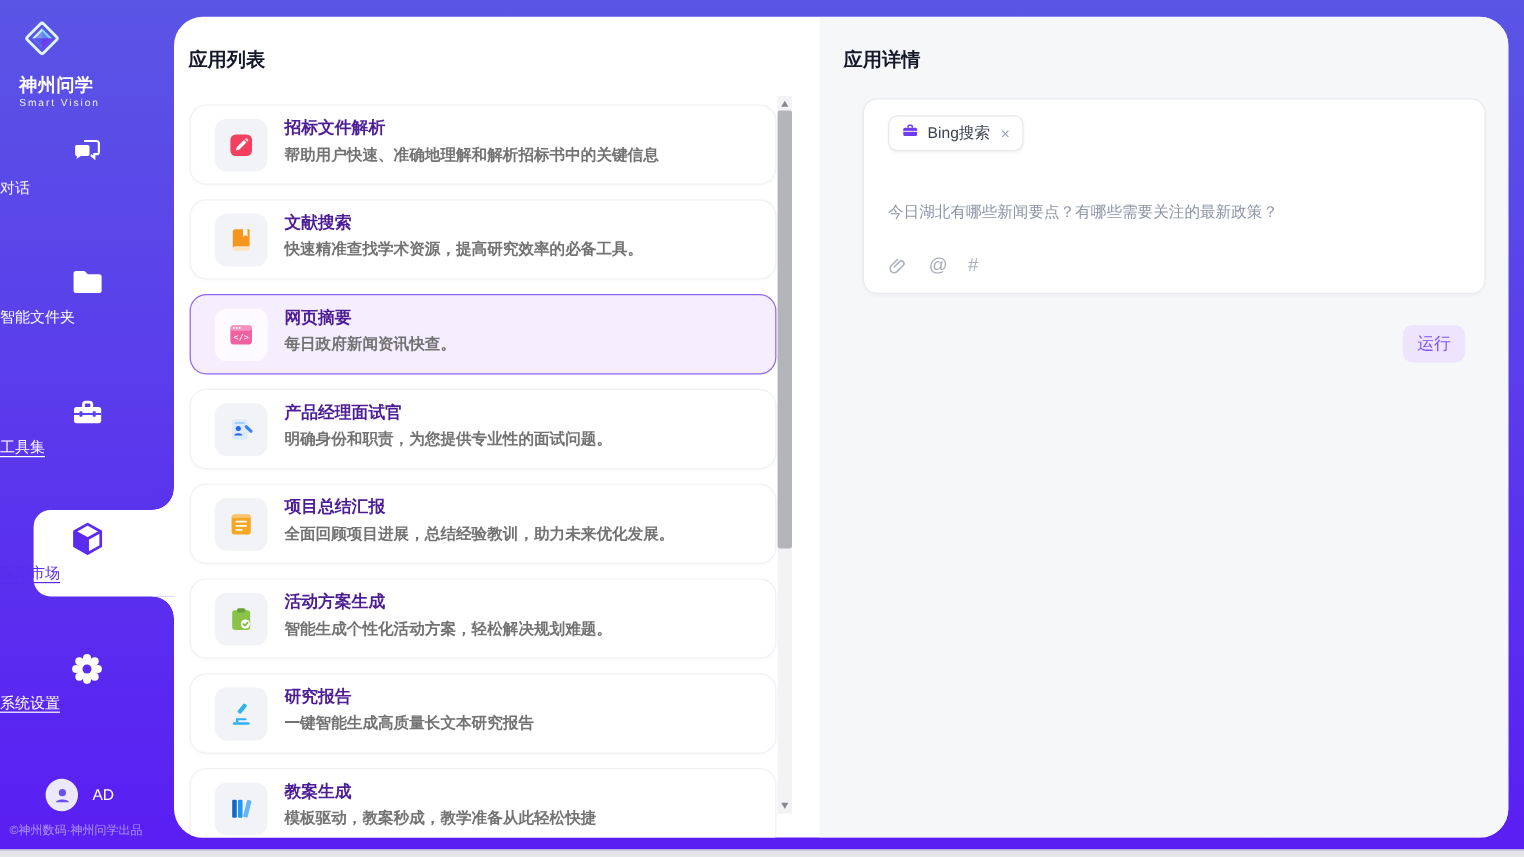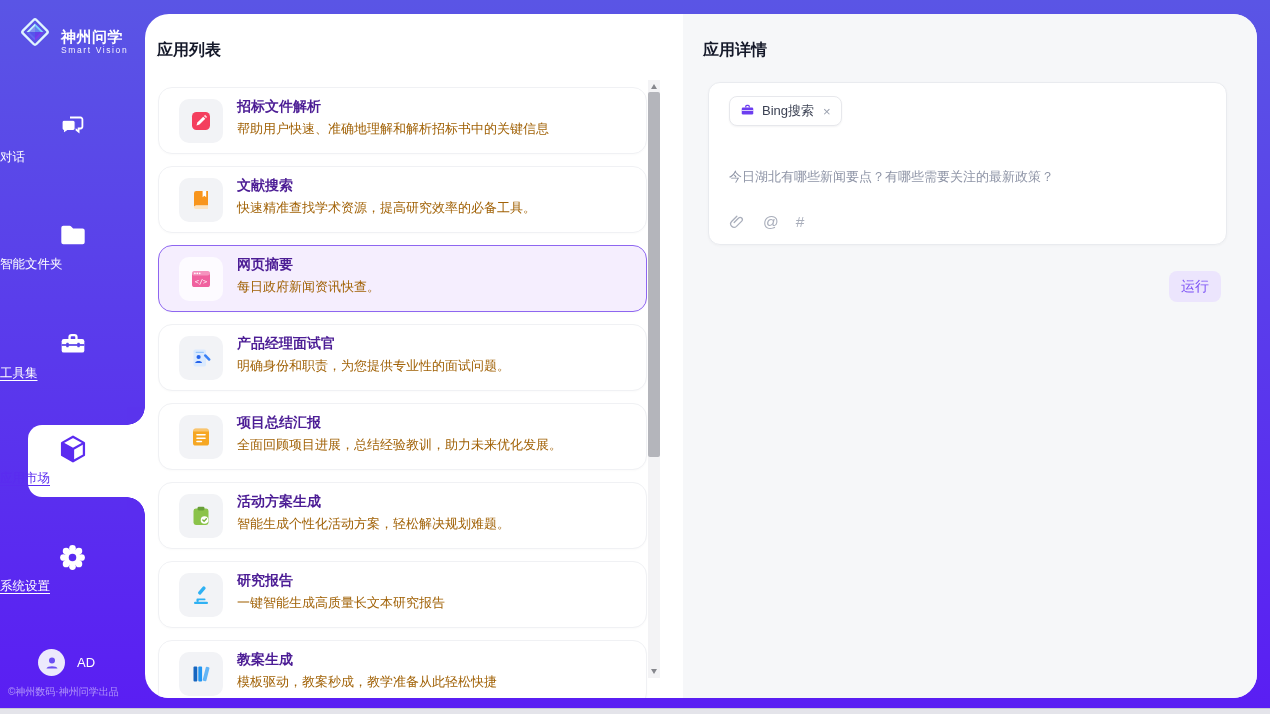--- a/index.html
+++ b/index.html
@@ -4,21 +4,21 @@
 <style>
   * { margin:0; padding:0; box-sizing:border-box; }
   body { font-family:"Liberation Sans","DejaVu Sans",sans-serif; background:#e6e6ec; }
   .screen { position:relative; width:1270px; height:714px; overflow:hidden; background:#e4e4ea; }
   .frame { position:absolute; left:0; top:0; width:1270px; height:708px;
            background:linear-gradient(180deg,#5a55e5 0%,#5a1ef3 100%); }
   .bottom-strip { position:absolute; left:0; top:708px; width:1270px; height:6px; background:#e4e4ea; border-top:1px solid #c9c9d4; }
 
   
   .sidebar { position:absolute; left:0; top:0; width:145px; height:698px; color:#fff; }
-  .logo { position:absolute; left:16px; top:13px; display:flex; align-items:flex-end; gap:7px; }
+  .logo { position:absolute; left:16px; top:13px; display:flex; align-items:flex-start; gap:7px;flex-direction:column; }
   .logo-name { font-size:15px; font-weight:700; letter-spacing:.5px; line-height:17px; }
   .logo-sub { font-size:8.5px; letter-spacing:1.6px; color:rgba(255,255,255,.92); }
   .nav-item { position:absolute; left:0; width:145px; text-align:left; cursor:pointer; }
   .nav-item svg { display:block; margin:0 auto 5px auto; }
   .nav-label { font-size:12.5px; color:#fff; }
   .nav-item.u .nav-label { text-decoration:underline; text-underline-offset:3px; }
   .bubble { position:absolute; left:28px; top:425px; width:117px; height:72px;
             background:#fff; border-radius:14px 0 0 14px; }
   .bubble-conn-top { position:absolute; left:127px; top:407px; width:18px; height:18px;
             background:radial-gradient(circle at 0 0,#5a34ed 17.5px,#fff 18px); }
@@ -37,36 +37,36 @@
   
   .list-title { position:absolute; left:12px; top:26px; font-size:16px; font-weight:700; color:#15192a; }
   .cards { position:absolute; left:13px; top:73px; width:489px; }
   .card { position:relative; width:489px; height:67px; background:#fff; border:1px solid #f0f1f4;
           border-radius:14px; margin-bottom:12px; cursor:pointer; box-shadow:0 1px 2px rgba(20,20,40,.02); }
   .card.sel { background:#f5eefe; border:1px solid #8e66f0; }
   .card-icon { position:absolute; left:20px; top:11px; width:44px; height:44px; border-radius:10px;
                background:#f2f3f6; display:flex; align-items:center; justify-content:center; }
   .card.sel .card-icon { background:#fdfbff; }
   .card-title { position:absolute; left:78px; top:10px; font-size:14px; font-weight:700; color:#4c1d95; }
-  .card-desc { position:absolute; left:78px; top:32px; font-size:13px; color:#a16207; }
+  .card-desc { position:absolute; left:78px; top:32px; font-size:13px; color:#737373;font-weight:bold; }
 
   
   .scrollbar { position:absolute; left:503px; top:66px; width:12px; height:598px; background:#f3f3f5; }
   .sb-btn { position:absolute; left:0; width:12px; height:13px; background:#f3f3f5; cursor:pointer; }
   .sb-btn.up { top:0; } .sb-btn.down { bottom:0; }
   .tri-up { position:absolute; left:2.5px; top:4px; width:0; height:0;
             border-left:3.5px solid transparent; border-right:3.5px solid transparent; border-bottom:5px solid #86878d; }
   .tri-down { position:absolute; left:2.5px; top:4px; width:0; height:0;
             border-left:3.5px solid transparent; border-right:3.5px solid transparent; border-top:5px solid #86878d; }
   .sb-thumb { position:absolute; left:0; top:12px; width:12px; height:365px; background:#b4b5bb; border-radius:2px; cursor:pointer; }
 
   
   .detail-panel { position:absolute; left:538px; top:0; width:574px; height:684px; background:#f6f7f9; }
   .detail-title { position:absolute; left:20px; top:26px; font-size:16px; font-weight:700; color:#15192a; }
-  .detail-card { position:absolute; left:25px; top:68px; width:519px; height:163px; background:#fff;
+  .detail-card { position:absolute; left:36px; top:68px; width:519px; height:163px; background:#fff;
                  border:1px solid #e9ebef; border-radius:12px; box-shadow:0 1px 3px rgba(20,20,40,.03); }
   .tool-tag { position:absolute; left:20px; top:13px; height:30px; display:inline-flex; align-items:center; gap:7px;
               padding:0 10px; background:#fff; border:1px solid #e7e8ec; border-radius:8px;
               box-shadow:0 1px 2px rgba(20,20,40,.05); cursor:pointer; }
   .tag-label { font-size:13px; color:#3c4254; }
   .tag-close { font-size:13px; color:#9aa0ae; margin-left:2px; cursor:pointer; }
   .query { position:absolute; left:20px; top:68px; width:476px; font-size:13px; color:#8e94a6; line-height:1.5; cursor:text;margin-top:16px; }
   .attach-row { position:absolute; left:19px; top:130px; display:flex; align-items:center; gap:17px; color:#a9aebb; }
   .attach-row .glyph { font-size:15.5px; cursor:pointer; }
   .attach-row svg { cursor:pointer; display:block; }

